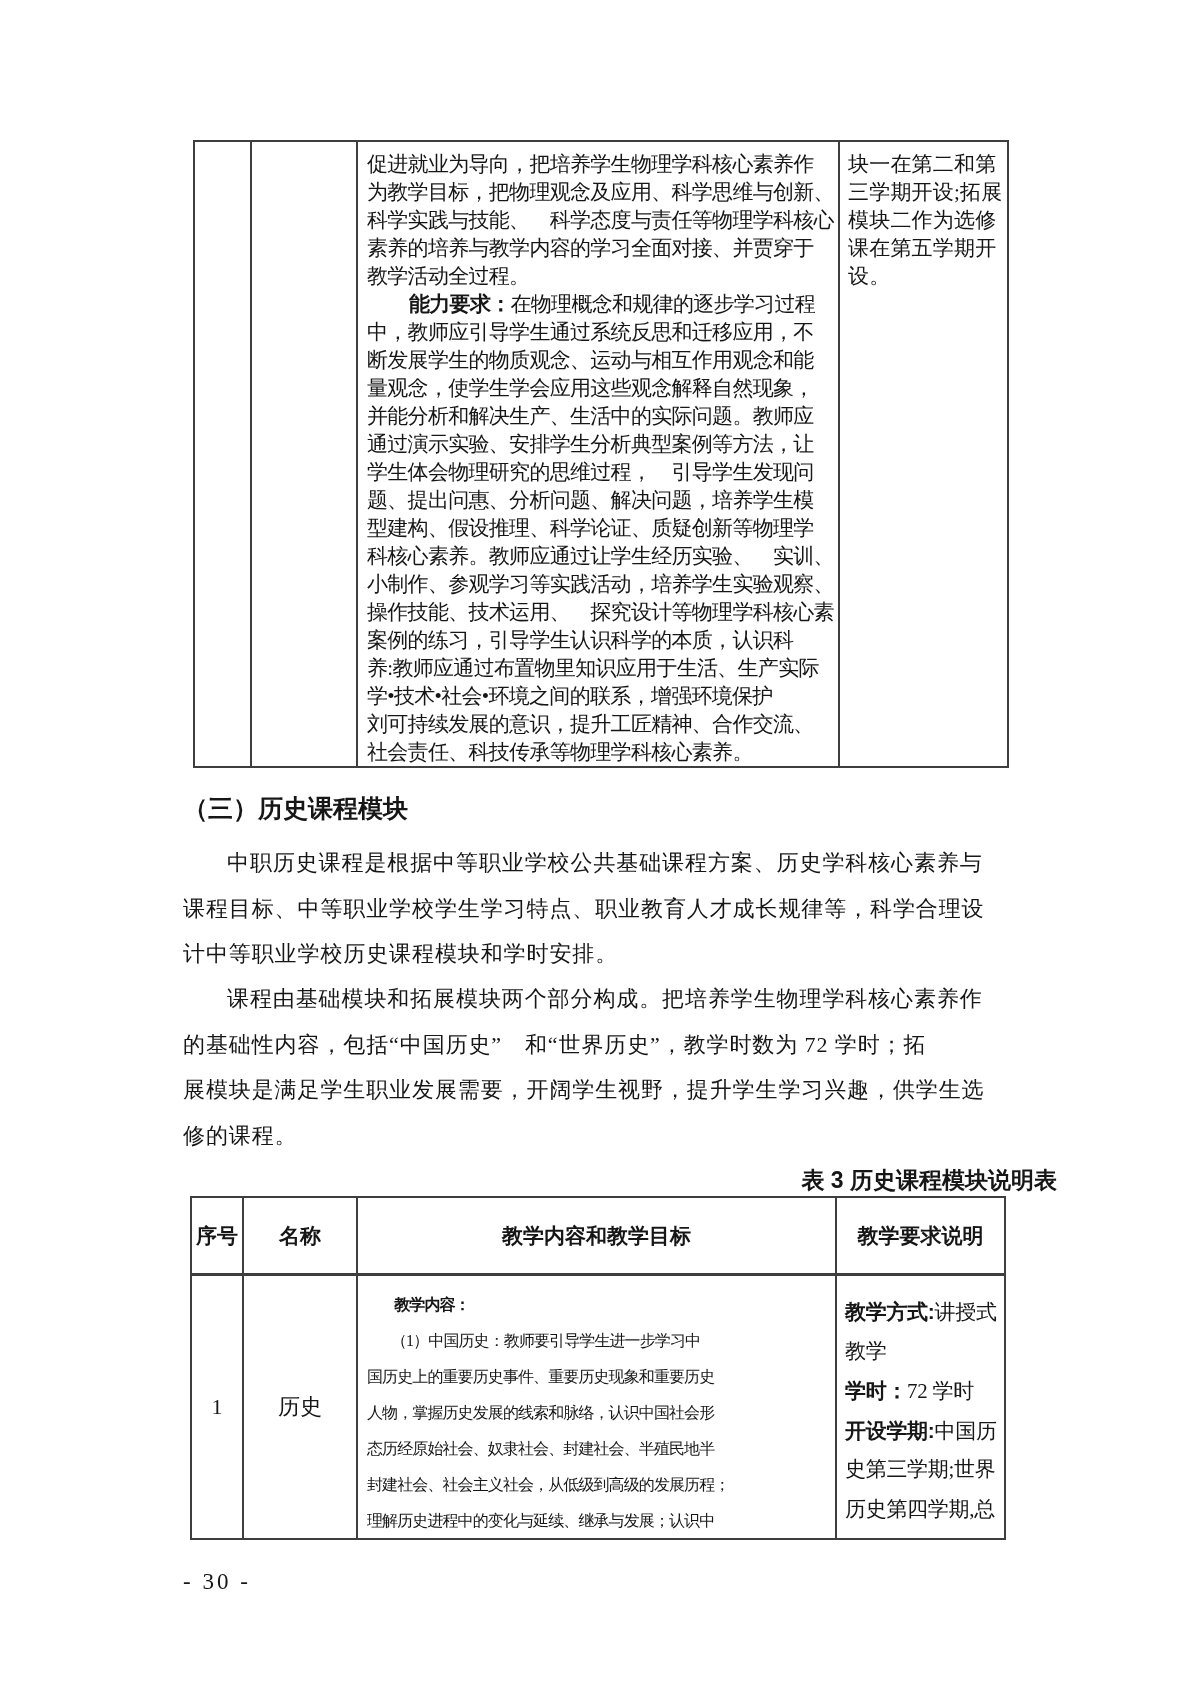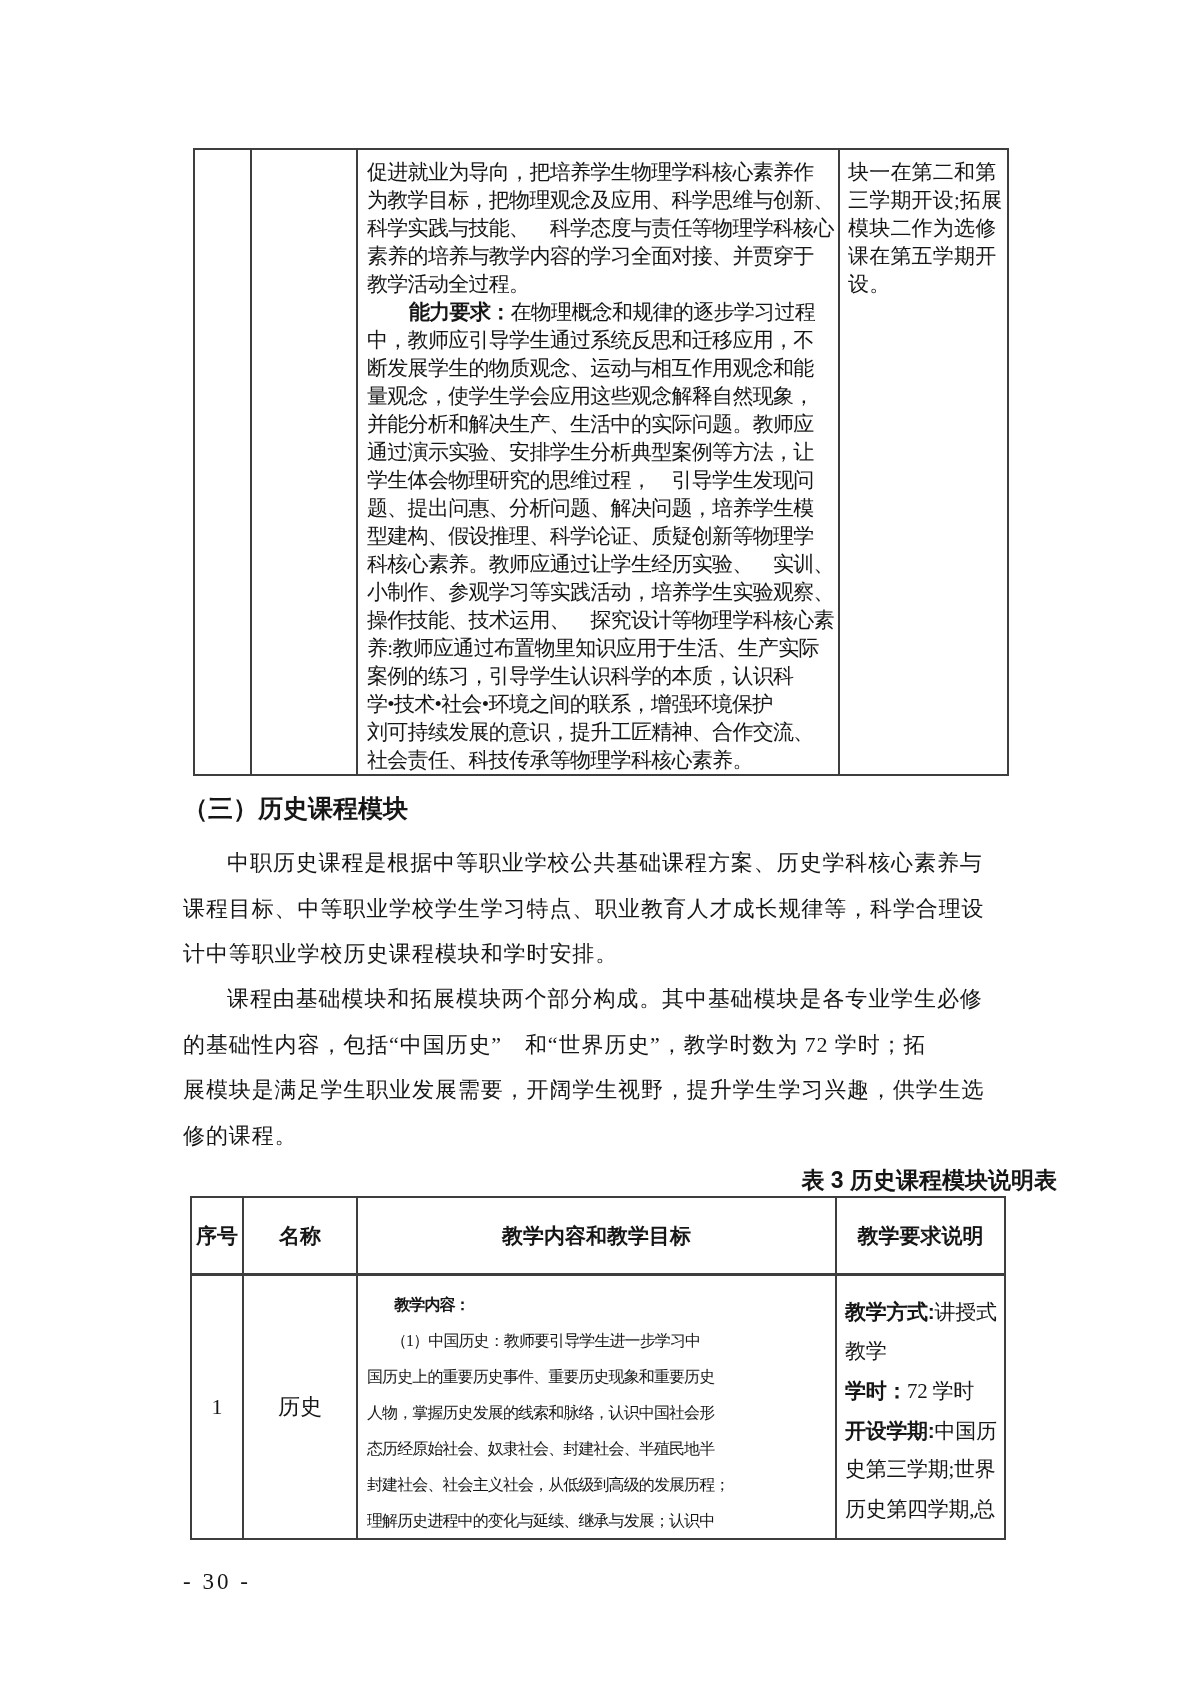--- a/index.html
+++ b/index.html
@@ -6,21 +6,21 @@
   .page{position:relative;width:1191px;height:1684px;background:#fff;
         font-family:"Liberation Serif","DejaVu Serif",serif;color:#161616;overflow:hidden;}
   b{font-family:"Liberation Sans","DejaVu Sans",sans-serif;font-weight:700;}
 
   
   .tbl{position:absolute;display:flex;border:2px solid #3e3e3e;box-sizing:border-box;background:#fff;}
   .col{box-sizing:border-box;border-right:2px solid #3e3e3e;overflow:hidden;}
   .col:last-child{border-right:none;}
 
   
-  #physics-table{left:193px;top:140px;width:816px;height:628px;margin-top:8px;}
+  #physics-table{left:193px;top:140px;width:816px;height:628px;}
   #physics-table .c1{width:57px;}
   #physics-table .c2{width:106px;}
   #physics-table .c3{width:482px;padding:8px 6px 0 9px;}
   #physics-table .c4{flex:1;padding:8px 4px 0 8px;}
   #physics-table .tline{height:28px;line-height:28px;font-size:21px;letter-spacing:-0.7px;white-space:nowrap;}
   #physics-table .c4 .tline{letter-spacing:0.2px;}
 
   
   #section-heading{position:absolute;left:183px;top:790px;height:36px;line-height:36px;
         font-size:25px;font-weight:700;font-family:"Liberation Sans","DejaVu Sans",sans-serif;}
@@ -72,22 +72,22 @@
         <div class="tline">断发展学生的物质观念、运动与相互作用观念和能</div>
         <div class="tline">量观念，使学生学会应用这些观念解释自然现象，</div>
         <div class="tline">并能分析和解决生产、生活中的实际问题。教师应</div>
         <div class="tline">通过演示实验、安排学生分析典型案例等方法，让</div>
         <div class="tline">学生体会物理研究的思维过程，　引导学生发现问</div>
         <div class="tline">题、提出问惠、分析问题、解决问题，培养学生模</div>
         <div class="tline">型建构、假设推理、科学论证、质疑创新等物理学</div>
         <div class="tline">科核心素养。教师应通过让学生经历实验、　实训、</div>
         <div class="tline">小制作、参观学习等实践活动，培养学生实验观察、</div>
         <div class="tline">操作技能、技术运用、　探究设计等物理学科核心素</div>
+        <div class="tline">案例的练习，引导学生认识科学的本质，认识科</div>
         <div class="tline">养:教师应通过布置物里知识应用于生活、生产实际</div>
-        <div class="tline">案例的练习，引导学生认识科学的本质，认识科</div>
         <div class="tline">学•技术•社会•环境之间的联系，增强环境保护</div>
         <div class="tline">刘可持续发展的意识，提升工匠精神、合作交流、</div>
         <div class="tline">社会责任、科技传承等物理学科核心素养。</div>
       </div>
     <div class="col c4">
         <div class="tline">块一在第二和第</div>
         <div class="tline">三学期开设;拓展</div>
         <div class="tline">模块二作为选修</div>
         <div class="tline">课在第五学期开</div>
         <div class="tline">设。</div>
@@ -95,21 +95,21 @@
   </div>
 
   <div id="section-heading">（三）历史课程模块</div>
 
   <div class="para" id="para1">
       <div class="tline" style="text-indent: 2em;">中职历史课程是根据中等职业学校公共基础课程方案、历史学科核心素养与</div>
       <div class="tline">课程目标、中等职业学校学生学习特点、职业教育人才成长规律等，科学合理设</div>
       <div class="tline">计中等职业学校历史课程模块和学时安排。</div>
     </div>
   <div class="para" id="para2">
-      <div class="tline" style="text-indent: 2em;">课程由基础模块和拓展模块两个部分构成。其中基础模块是各专业学生必修</div>
+      <div class="tline" style="text-indent: 2em;">课程由基础模块和拓展模块两个部分构成。把培养学生物理学科核心素养作</div>
       <div class="tline">的基础性内容，包括“中国历史”　和“世界历史”，教学时数为 72 学时；拓</div>
       <div class="tline">展模块是满足学生职业发展需要，开阔学生视野，提升学生学习兴趣，供学生选</div>
       <div class="tline">修的课程。</div>
     </div>
 
   <div id="table3-title">表 3 历史课程模块说明表</div>
 
   <div class="tbl" id="history-table">
     <div class="thead">
       <div class="col hc1 hcell">序号</div>

